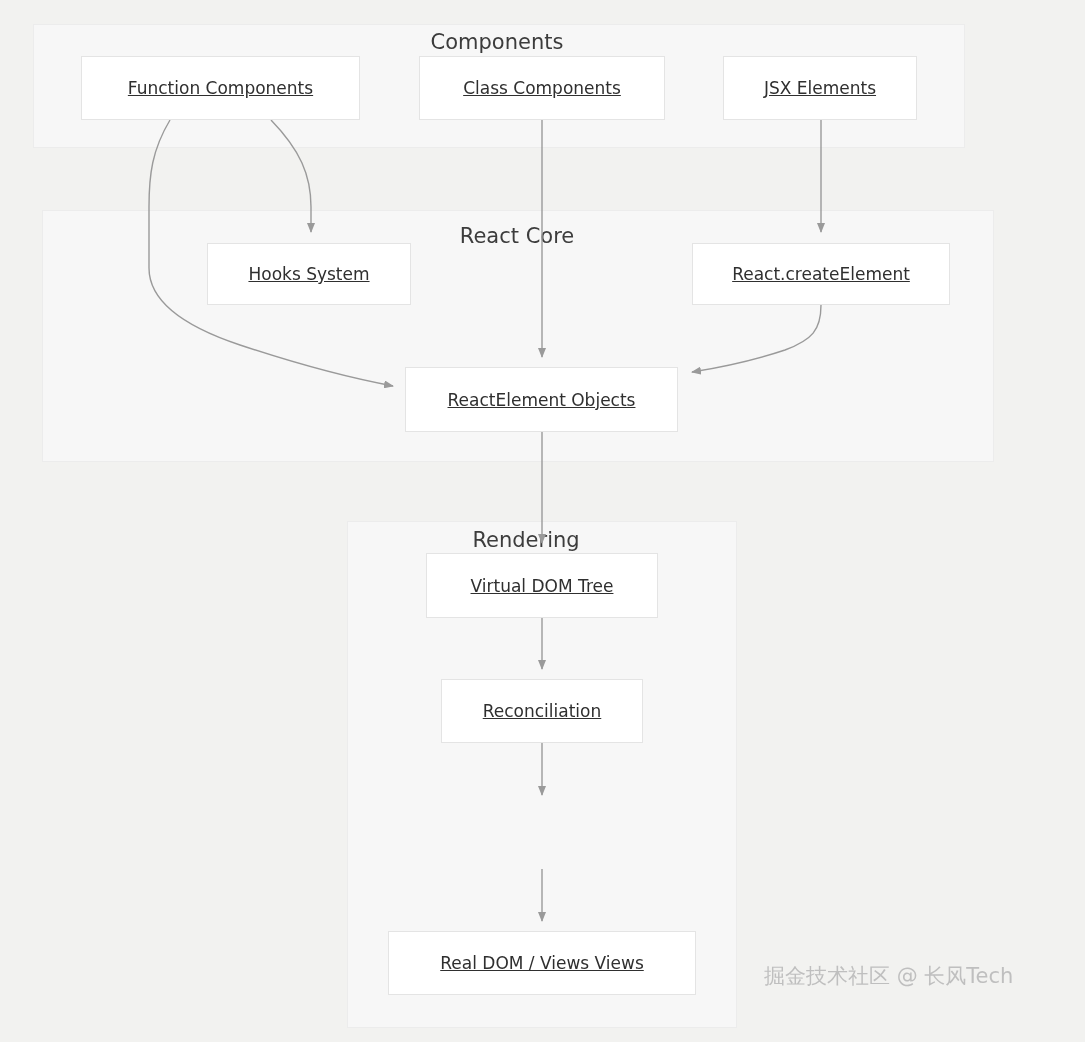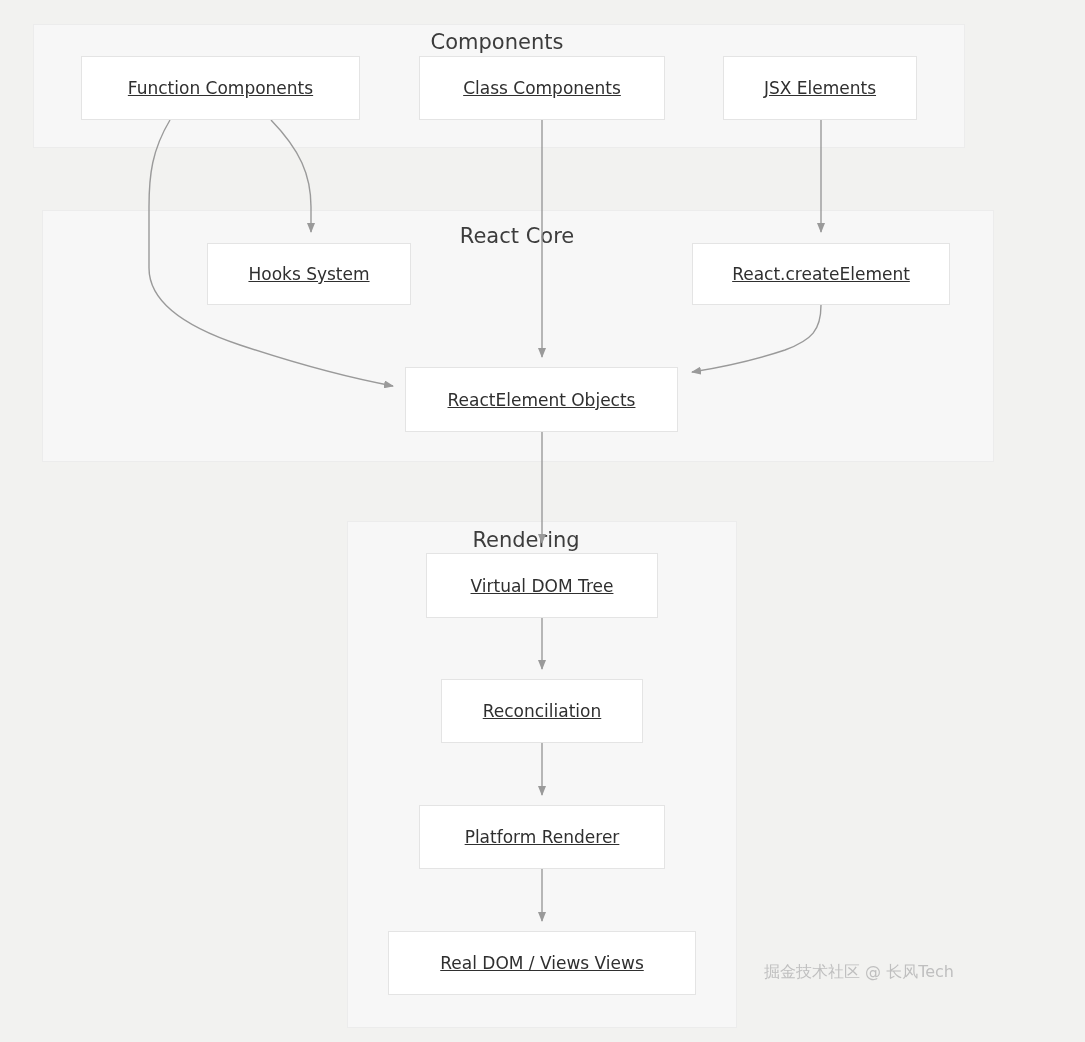--- a/index.html
+++ b/index.html
@@ -52,21 +52,21 @@
   }
   .edges {
     position: absolute;
     left: 0; top: 0;
     width: 1085px;
     height: 1042px;
     pointer-events: none;
   }
   .watermark {
     position: absolute;
-    font-size: 16px;
+    font-size: 21px;
     color: #bfbfbf;
     white-space: nowrap;
     font-family: "DejaVu Sans", "Liberation Sans", sans-serif;
     text-align: right;
   }
 </style>
 </head>
 <body style="background: rgb(242, 242, 240);">
 
 <div id="canvas">
@@ -109,18 +109,17 @@
   </svg>
 
   <div class="node" id="node-0" style="left: 81px; top: 56px; width: 279px; height: 64px;">Function Components</div>
   <div class="node" id="node-1" style="left: 419px; top: 56px; width: 246px; height: 64px;">Class Components</div>
   <div class="node" id="node-2" style="left: 723px; top: 56px; width: 194px; height: 64px;">JSX Elements</div>
   <div class="node" id="node-3" style="left: 207px; top: 243px; width: 204px; height: 62px;">Hooks System</div>
   <div class="node" id="node-4" style="left: 692px; top: 243px; width: 258px; height: 62px;">React.createElement</div>
   <div class="node" id="node-5" style="left: 405px; top: 367px; width: 273px; height: 65px;">ReactElement Objects</div>
   <div class="node" id="node-6" style="left: 426px; top: 553px; width: 232px; height: 65px;">Virtual DOM Tree</div>
   <div class="node" id="node-7" style="left: 441px; top: 679px; width: 202px; height: 64px;">Reconciliation</div>
-  <div class="node" id="node-8" style="left: 419px; top: 805px; width: 246px; height: 64px;">Platform Renderer</div>
   <div class="node" id="node-9" style="left: 388px; top: 931px; width: 308px; height: 64px;">Real DOM / Views Views</div>
 
   <div class="watermark" id="watermark" style="left: 764px; top: 962px; color: rgb(191, 191, 191);">掘金技术社区 @ 长风Tech</div>
 
 </div>
 
 </body></html>

